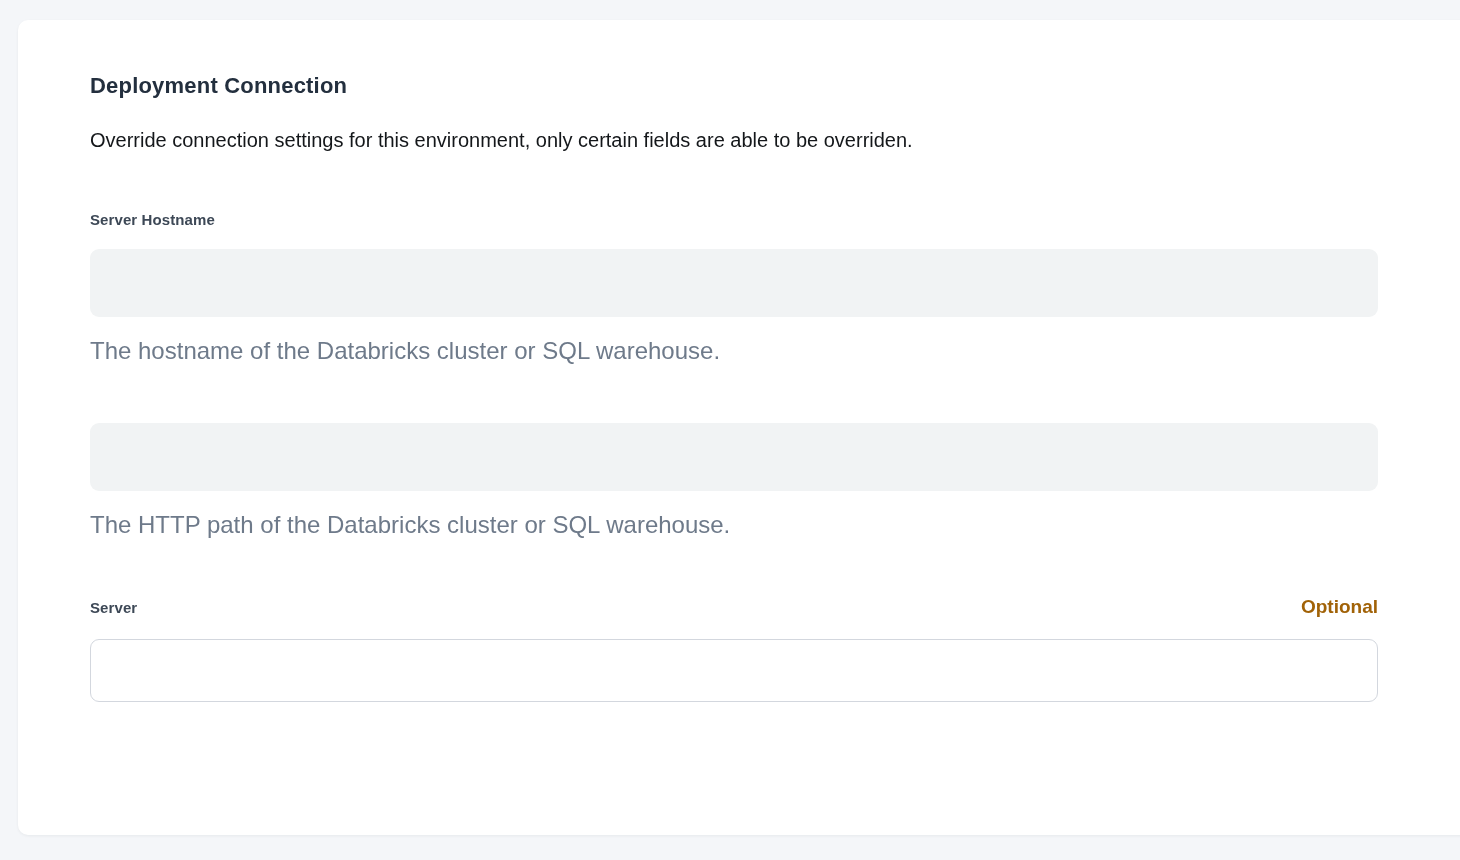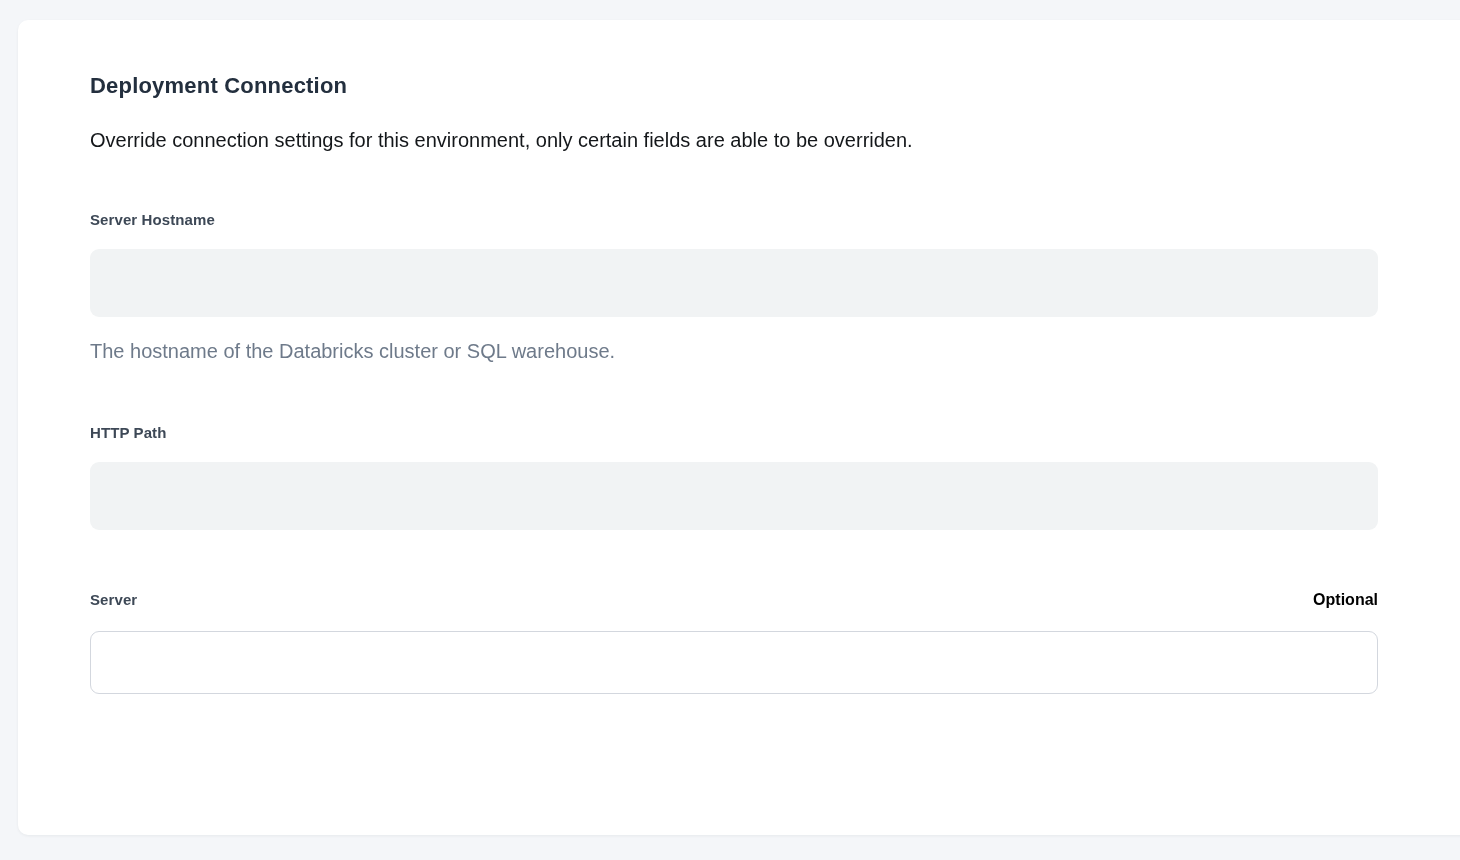--- a/index.html
+++ b/index.html
@@ -46,24 +46,24 @@
     width: 1288px;
   }
   .field-label {
     font-size: 15px;
     font-weight: 700;
     line-height: 20px;
     color: #3d4856;
     letter-spacing: 0.1px;
   }
   .optional-badge {
-    font-size: 16px;
+    font-size: 19px;
     font-weight: 700;
     line-height: 20px;
-    color: #000000;
+    color: #a16207;
     margin-left: 40px;
   }
   .text-input {
     display: block;
     margin-top: 19px;
     width: 1288px;
     height: 68px;
     border-radius: 9px;
     border: none;
     background: #f1f3f4;
@@ -74,21 +74,21 @@
     outline: none;
   }
   .text-input.enabled {
     margin-top: 21px;
     height: 63px;
     background: #ffffff;
     border: 1px solid #d3d7de;
   }
   .help-text {
     margin-top: 22px;
-    font-size: 20px;
+    font-size: 24px;
     line-height: 24px;
     color: #6e7a8a;
     width: 1288px;
   }
   .help-text.tight { margin-top: 20px; }
 </style>
 </head>
 <body>
 
 <div class="card">
@@ -100,24 +100,22 @@
 
     <div class="field-group first">
       <div class="label-row">
         <label class="field-label">Server Hostname</label>
       </div>
       <input type="text" class="text-input" disabled="" value="" style="">
       <p class="help-text">The hostname of the Databricks cluster or SQL warehouse.</p>
     </div>
 
     <div class="field-group spaced">
-      <div class="label-row">
-        <label class="field-label">HTTP Path</label>
-      </div>
       <input type="text" class="text-input" disabled="" value="" style="">
+      <p class="help-text">The HTTP path of the Databricks cluster or SQL warehouse.</p>
     </div>
 
     <div class="field-group spaced">
       <div class="label-row">
         <label class="field-label">Server</label>
         <span class="optional-badge">Optional</span>
       </div>
       <input type="text" class="text-input enabled" value="" style="">
     </div>
 

